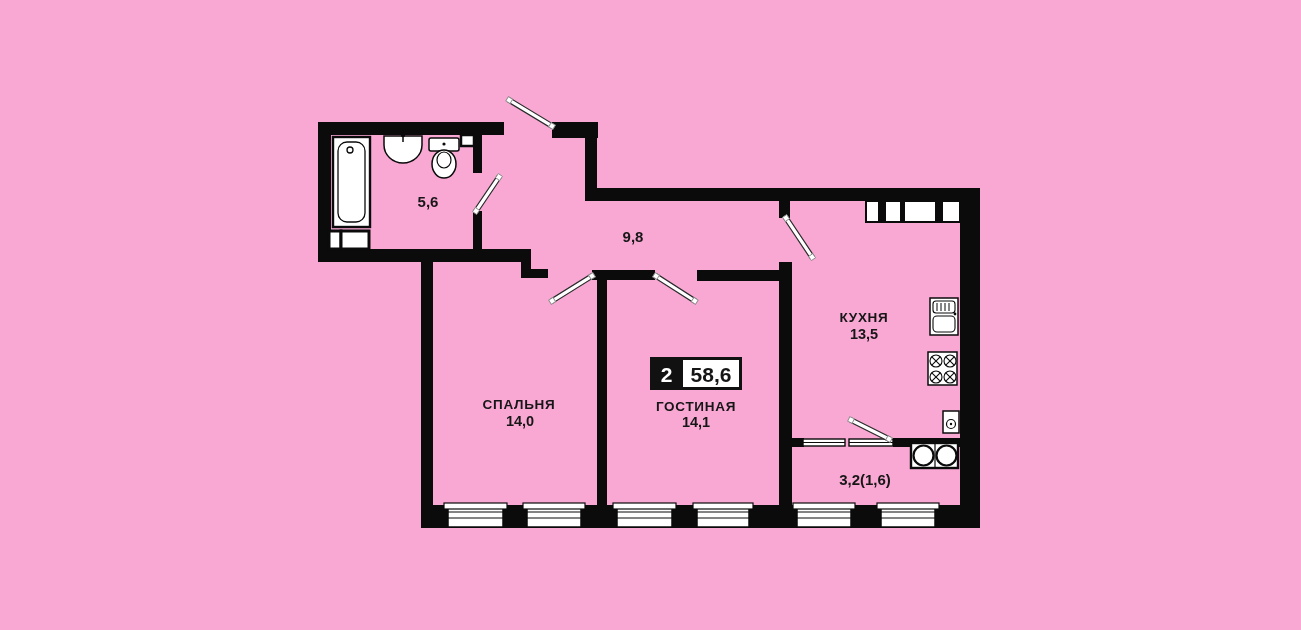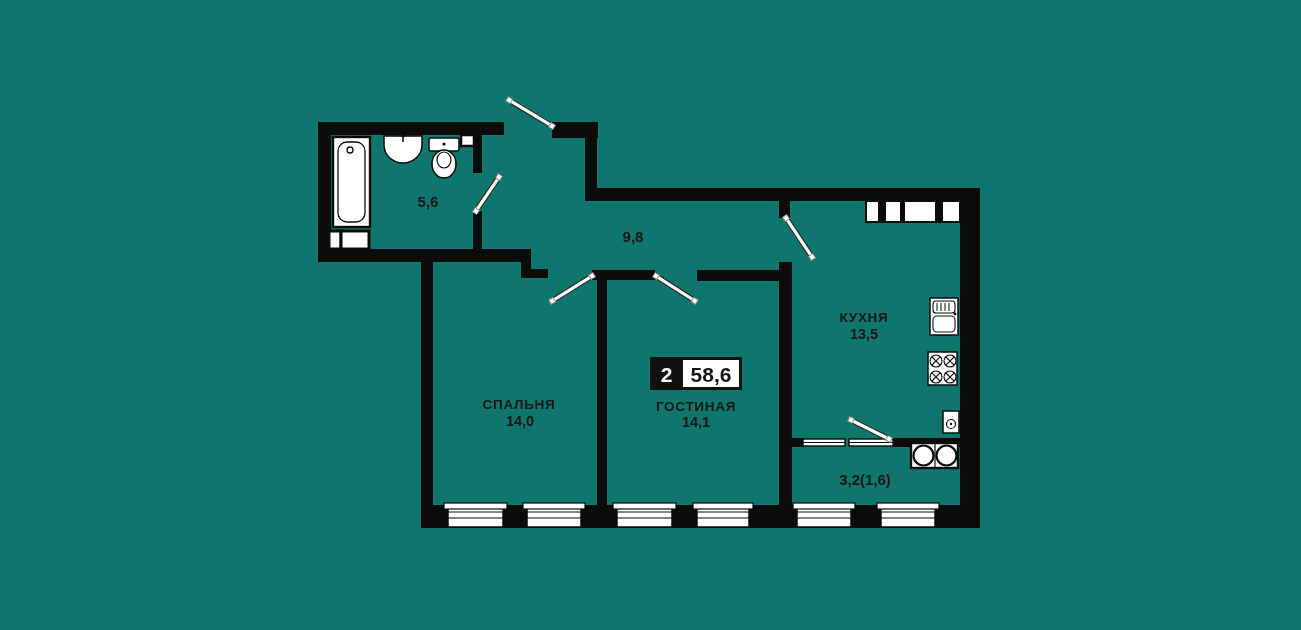--- a/index.html
+++ b/index.html
@@ -1,16 +1,16 @@
 <!DOCTYPE html>
 <html><head>
 <meta charset="utf-8">
 <style>
   html,body{margin:0;padding:0;background:#ffffff;}
-  #stage{position:relative;width:1301px;height:630px;background:#0f766e;overflow:hidden;
+  #stage{position:relative;width:1301px;height:630px;background:#f9a8d4;overflow:hidden;
          font-family:"Liberation Sans", sans-serif;}
   svg{position:absolute;left:0;top:0;}
   .wall{fill:#0b0b0b;stroke:none;}
   .fixture{fill:#ffffff;stroke:#0b0b0b;}
   text{fill:#161616;font-family:"Liberation Sans","DejaVu Sans",sans-serif;font-weight:700;}
   .room-name{font-size:13.5px;letter-spacing:0.7px;}
   .room-area{font-size:14.5px;}
   .zone-area{font-size:15px;}
   .badge-num{font-size:21px;}
   .badge-num-white{font-size:21px;fill:#ffffff;}

